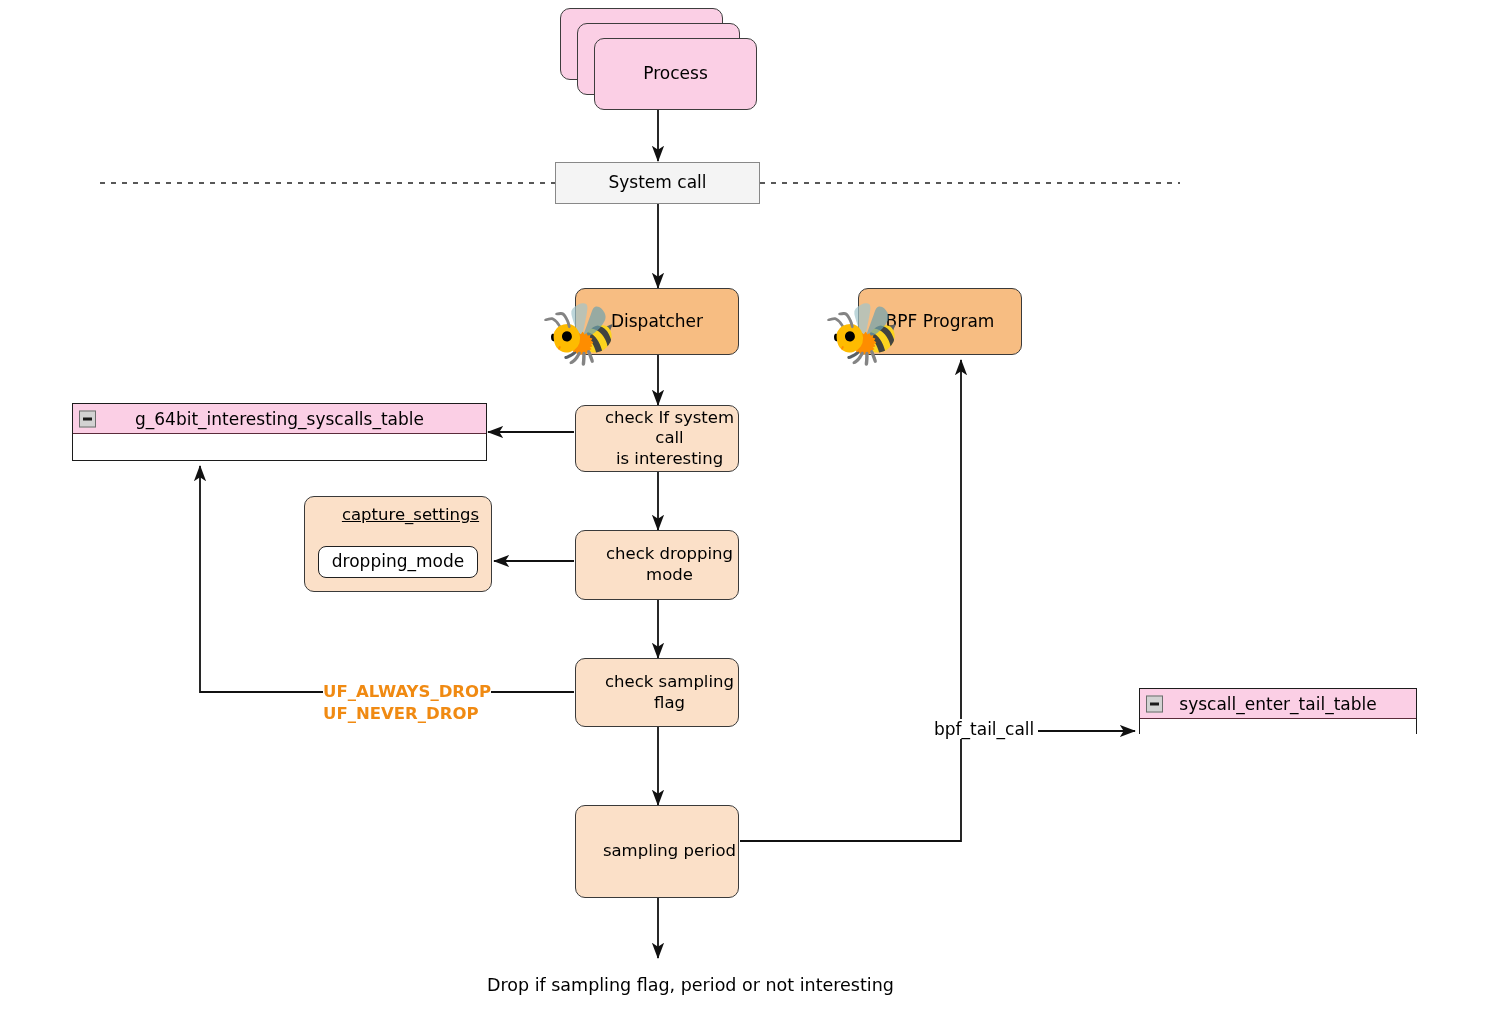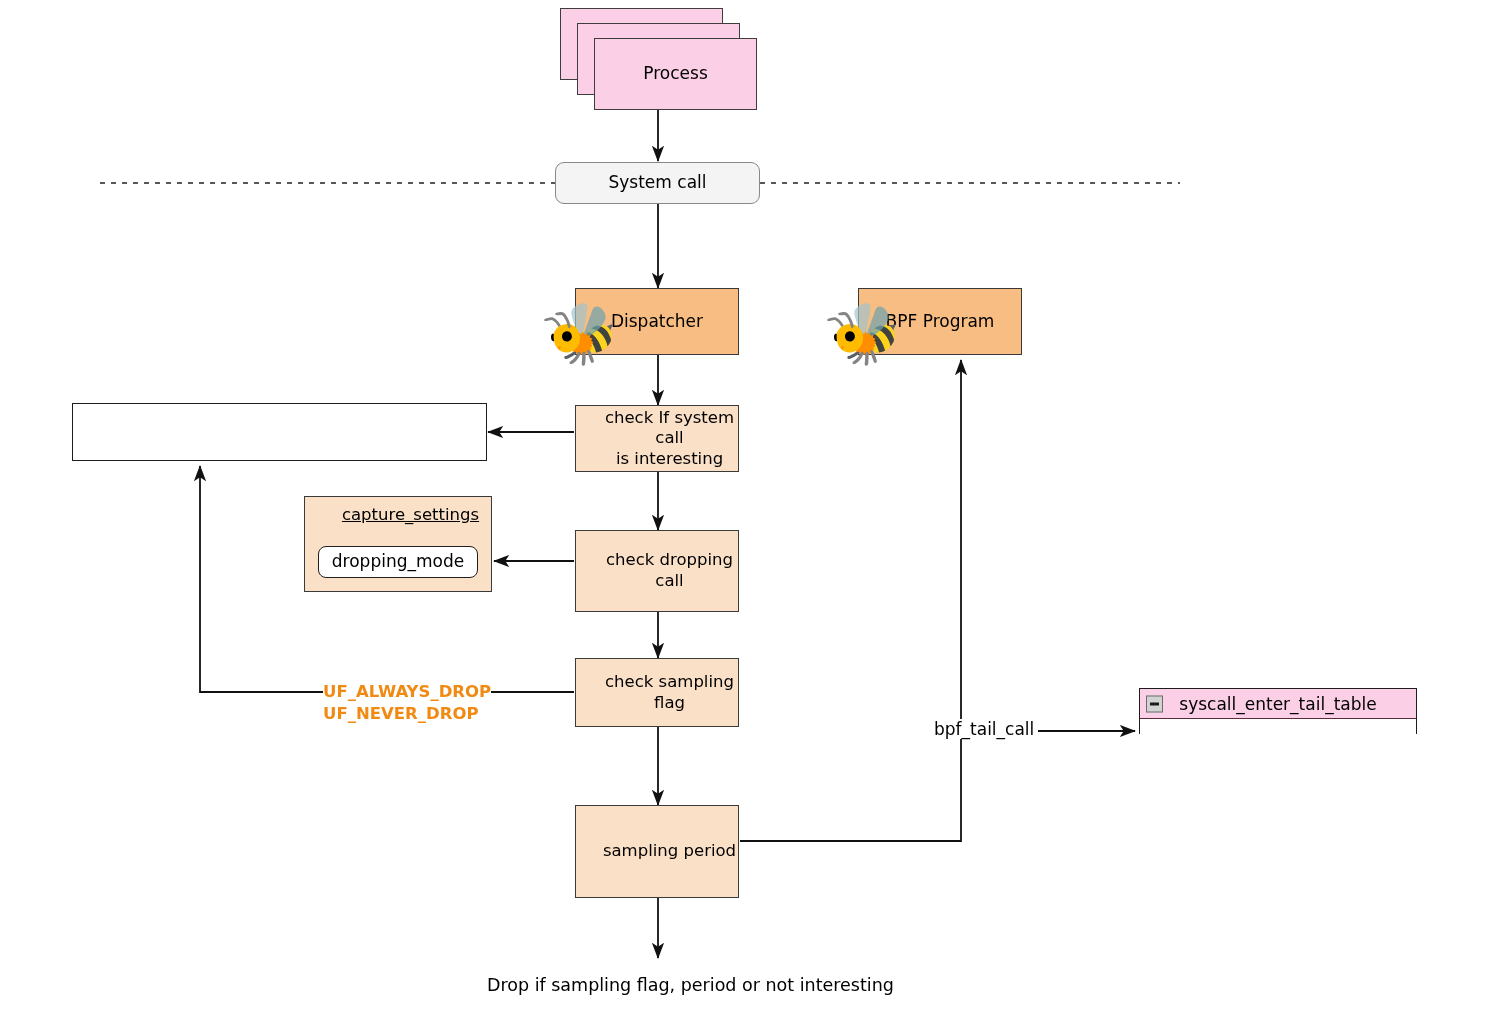--- a/index.html
+++ b/index.html
@@ -24,31 +24,31 @@
     position: absolute;
     box-sizing: border-box;
     display: flex;
     align-items: center;
     justify-content: center;
     text-align: center;
     color: #000000;
     line-height: 1.25;
   }
   .rounded {
-    border-radius: 0;
+    border-radius: 10px;
     border: 1.3px solid #3a3a3a;
   }
   .pink {
     background: #fbcfe5;
     border: 1.3px solid #3d3d3d;
   }
   .syscall {
     background: #f4f4f4;
     border: 1.3px solid #888888;
-    border-radius: 9px;
+    border-radius: 0;
   }
   .orange-dark {
     background: #f7bd82;
     border: 1.3px solid #3a3a3a;
   }
   .orange-light {
     background: #fbe0c8;
     border: 1.3px solid #3a3a3a;
     padding-left: 25px;
   }
@@ -186,41 +186,47 @@
 <div class="node rounded orange-dark" style="left:858px; top:288px; width:164px; height:67px; font-size:17px;">
   <span class="label-txt">BPF Program</span>
 </div>
 <div class="bee" style="left:829px; top:305px; transform:rotate(-18deg);">🐝</div>
 
 <div class="node rounded orange-light" style="left:575px; top:405px; width:164px; height:67px; font-size:16.5px; flex-direction:column;">
   <span class="label-txt">check If system call</span>
   <span class="label-txt">is interesting</span>
 </div>
 
-<div class="node rounded orange-light" style="left:575px; top:530px; width:164px; height:82px; font-size:16.5px; flex-direction:column;">
+<div class="node rounded orange-light" style="left:575px; top:530px; width:164px; height:70px; font-size:16.5px; flex-direction:column;">
   <span class="label-txt">check dropping</span>
-  <span class="label-txt">call</span>
+  <span class="label-txt">mode</span>
 </div>
 
 <div class="node rounded orange-light" style="left:575px; top:658px; width:164px; height:69px; font-size:16.5px;">
   <span class="label-txt">check sampling flag</span>
 </div>
 
 <div class="node rounded orange-light" style="left:575px; top:805px; width:164px; height:93px; font-size:16.5px;">
   <span class="label-txt">sampling period</span>
 </div>
 
 <div class="node rounded orange-light" style="left:304px; top:496px; width:188px; height:96px; flex-direction:column; justify-content:flex-start; padding-top:8px;text-decoration:underline;">
   <span class="label-txt" style="font-size:16.5px;">capture_settings</span>
 </div>
 <div class="node white-pill" style="left:318px; top:546px; width:160px; height:32px; font-size:17px;">
   <span class="label-txt">dropping_mode</span>
 </div>
 
 <div class="table-box" style="left:72px; top:403px; width:415px; height:58px;">
+  <div class="table-header">
+    <span class="collapse-icon">
+        <i></i>
+      </span>
+    <span class="label-txt">g_64bit_interesting_syscalls_table</span>
+  </div>
   <div class="table-body"></div>
 </div>
 
 <div class="table-box" style="left:1139px; top:688px; width:278px; height:46px;">
   <div class="table-header">
     <span class="collapse-icon">
         <i></i>
       </span>
     <span class="label-txt">syscall_enter_tail_table</span>
   </div>

